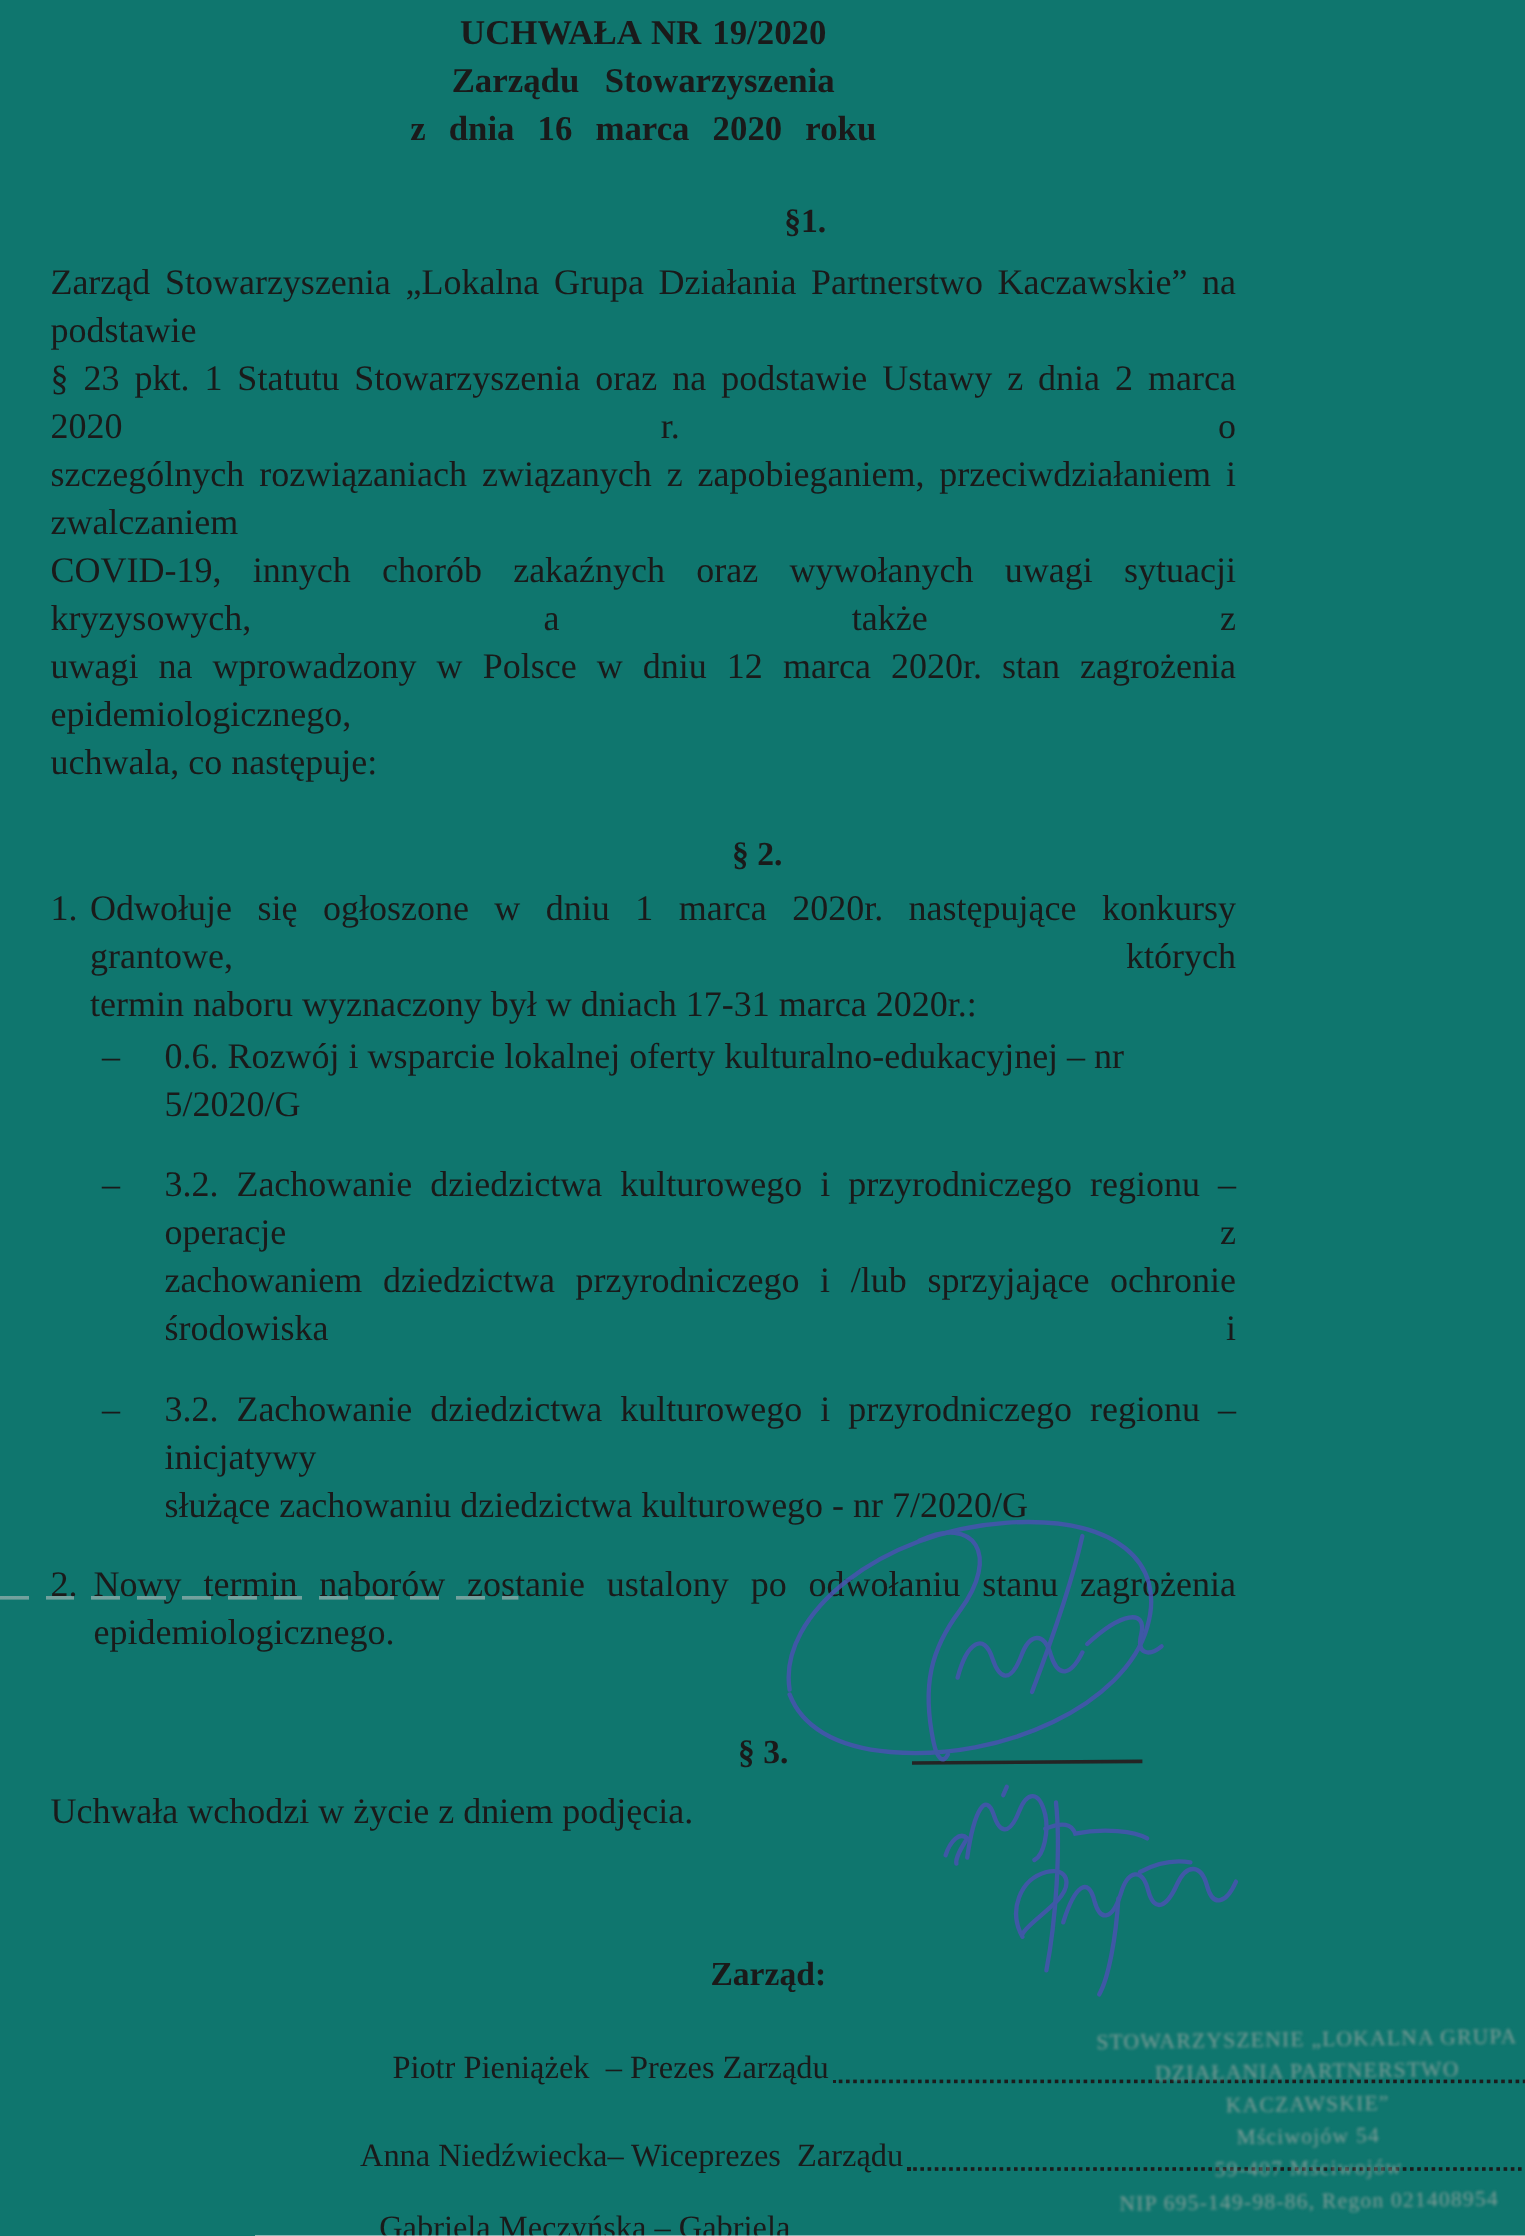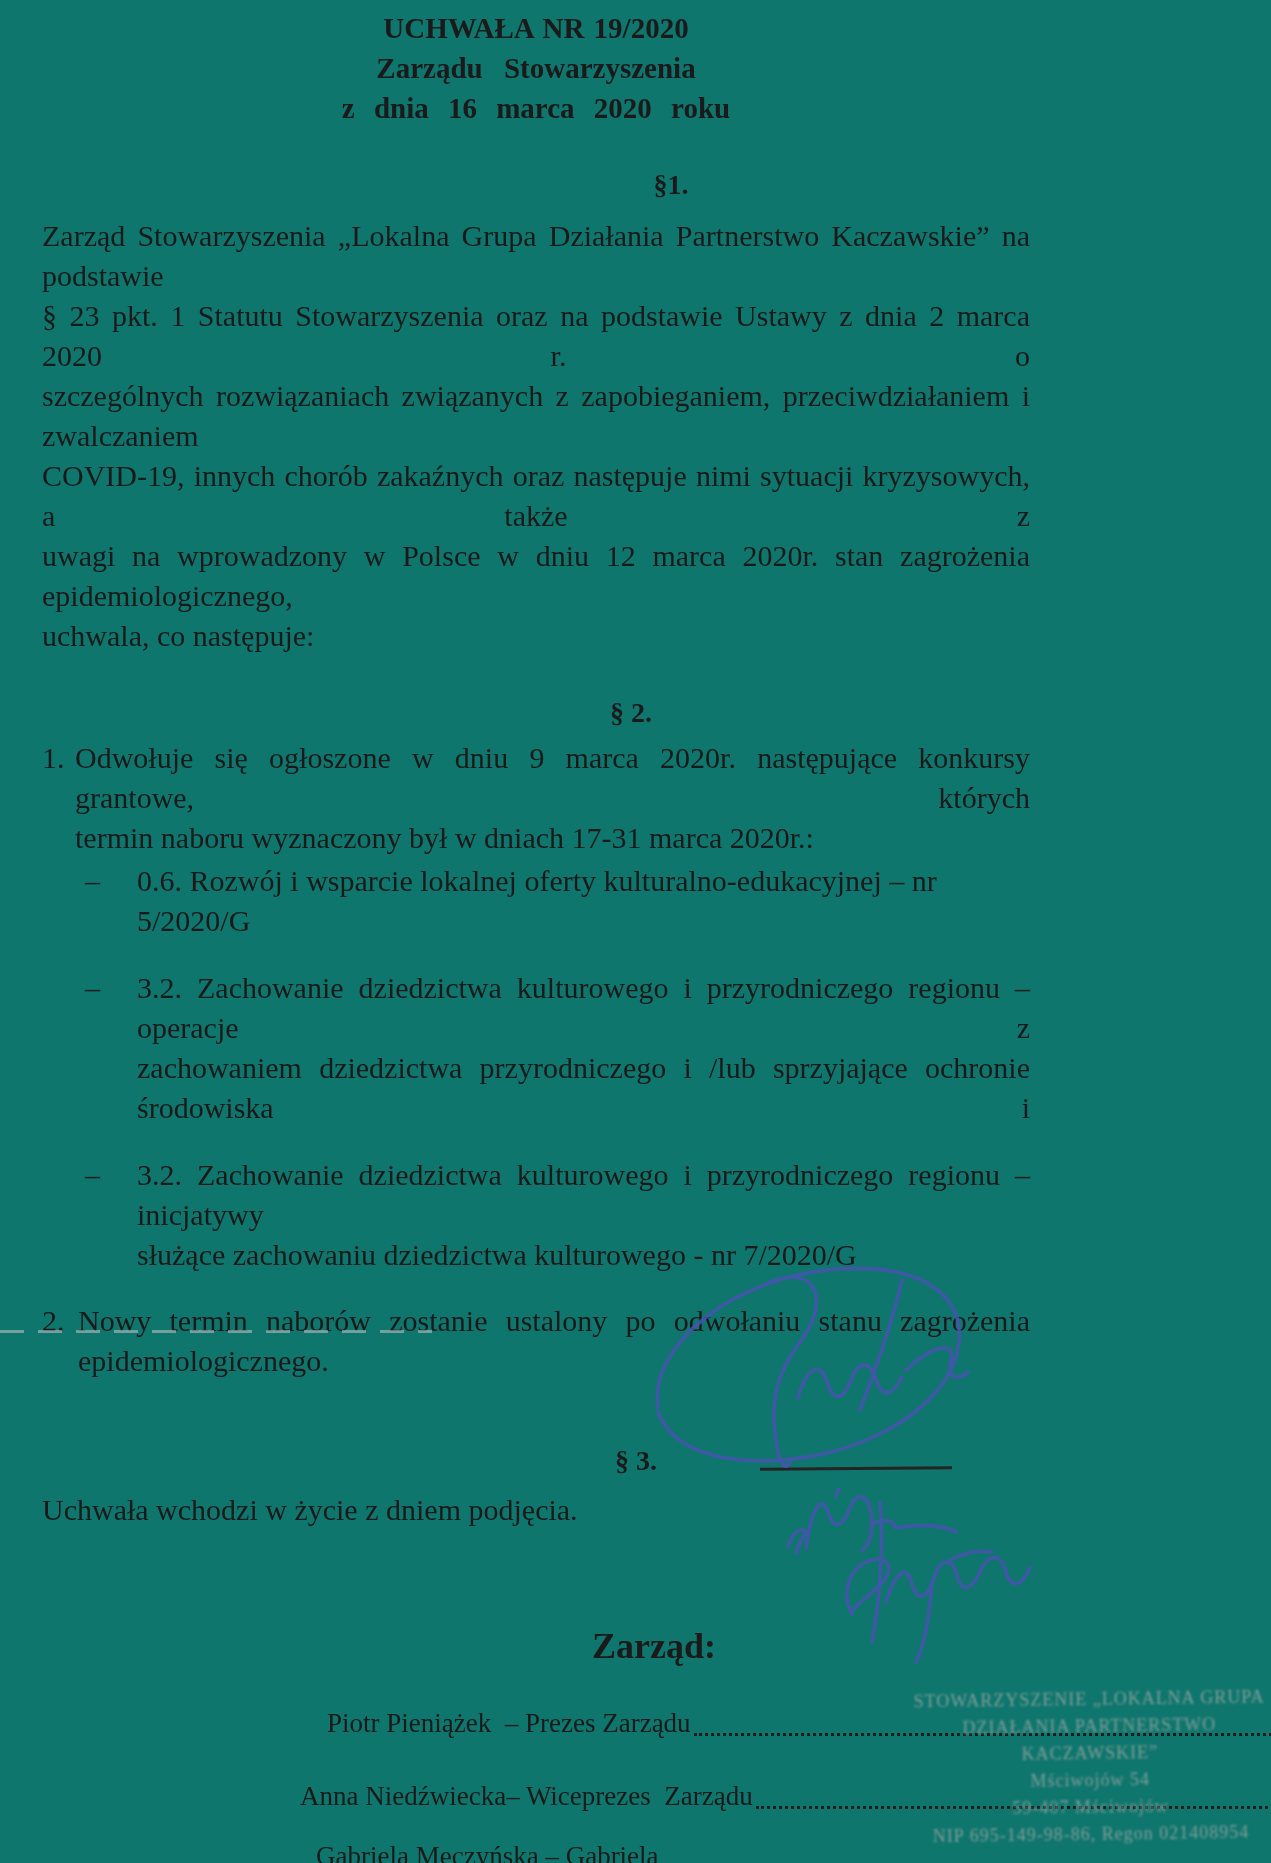--- a/index.html
+++ b/index.html
@@ -34,21 +34,21 @@
   .item2 { margin-top:26px; padding-left:36px; }
   .item-num { position:absolute; left:0; top:0; }
 
   .bullet { position:relative; padding-left:95px; }
   .b1 { margin-top:3px; }
   .bgap { margin-top:27px; }
   .bullet-dash { position:absolute; left:43px; top:0; }
 
   .s3body { margin-top:9px; }
 
-  .sig-heading { margin-top:96px; margin-left:550px; font-weight:bold; font-size:36px; line-height:40px; }
+  .sig-heading { margin-top:96px; margin-left:550px; font-weight:bold; font-size:28px; line-height:40px; }
 
   .sig-row { display:flex; align-items:flex-end; font-size:27px; line-height:40px; width:980px; }
   .r-piotr { margin-top:37px; padding-left:285px; }
   .r-anna { margin-top:33px; padding-left:258px; }
   .r-gabriela { margin-top:20px; padding-left:274px; }
   .r-malgorzata { margin-top:27px; padding-left:274px; }
   .sig-label { white-space:pre; }
   .leader { flex:1; border-bottom:3.2px dotted #1c1c1c; margin:0 0 7px 3px; min-width:40px; }
 
   .anna-line { position:absolute; left:760px; top:1467px; width:192px; height:3px; background:#242424; transform:rotate(-0.4deg); }
@@ -73,30 +73,30 @@
       <div class="ws2">Zarządu Stowarzyszenia</div>
       <div class="ws3">z dnia 16 marca 2020 roku</div>
     </div>
 
     <div class="sec-heading sh1">§1.</div>
 
     <div class="bodytext para">
       <div class="jline">Zarząd Stowarzyszenia „Lokalna Grupa Działania Partnerstwo Kaczawskie” na podstawie</div>
       <div class="jline">§ 23 pkt. 1 Statutu Stowarzyszenia oraz na podstawie Ustawy z dnia 2 marca 2020 r. o</div>
       <div class="jline">szczególnych rozwiązaniach związanych z zapobieganiem, przeciwdziałaniem i zwalczaniem</div>
-      <div class="jline">COVID-19, innych chorób zakaźnych oraz następuje nimi sytuacji kryzysowych, a także z</div>
+      <div class="jline">COVID-19, innych chorób zakaźnych oraz wywołanych uwagi sytuacji kryzysowych, a także z</div>
       <div class="jline">uwagi na wprowadzony w Polsce w dniu 12 marca 2020r. stan zagrożenia epidemiologicznego,</div>
       <div class="lline">uchwala, co następuje:</div>
     </div>
 
     <div class="sec-heading sh2">§ 2.</div>
 
     <div class="bodytext item">
       <span class="item-num">1.</span>
-      <div class="jline">Odwołuje się ogłoszone w dniu 9 marca 2020r. następujące konkursy grantowe, których</div>
+      <div class="jline">Odwołuje się ogłoszone w dniu 1 marca 2020r. następujące konkursy grantowe, których</div>
       <div class="lline">termin naboru wyznaczony był w dniach 17-31 marca 2020r.:</div>
     </div>
 
     <div class="bodytext bullet b1">
       <span class="bullet-dash">–</span>
       <div class="lline">0.6. Rozwój i wsparcie lokalnej oferty kulturalno-edukacyjnej – nr 5/2020/G</div>
     </div>
 
     <div class="bodytext bullet bgap">
       <span class="bullet-dash">–</span>

